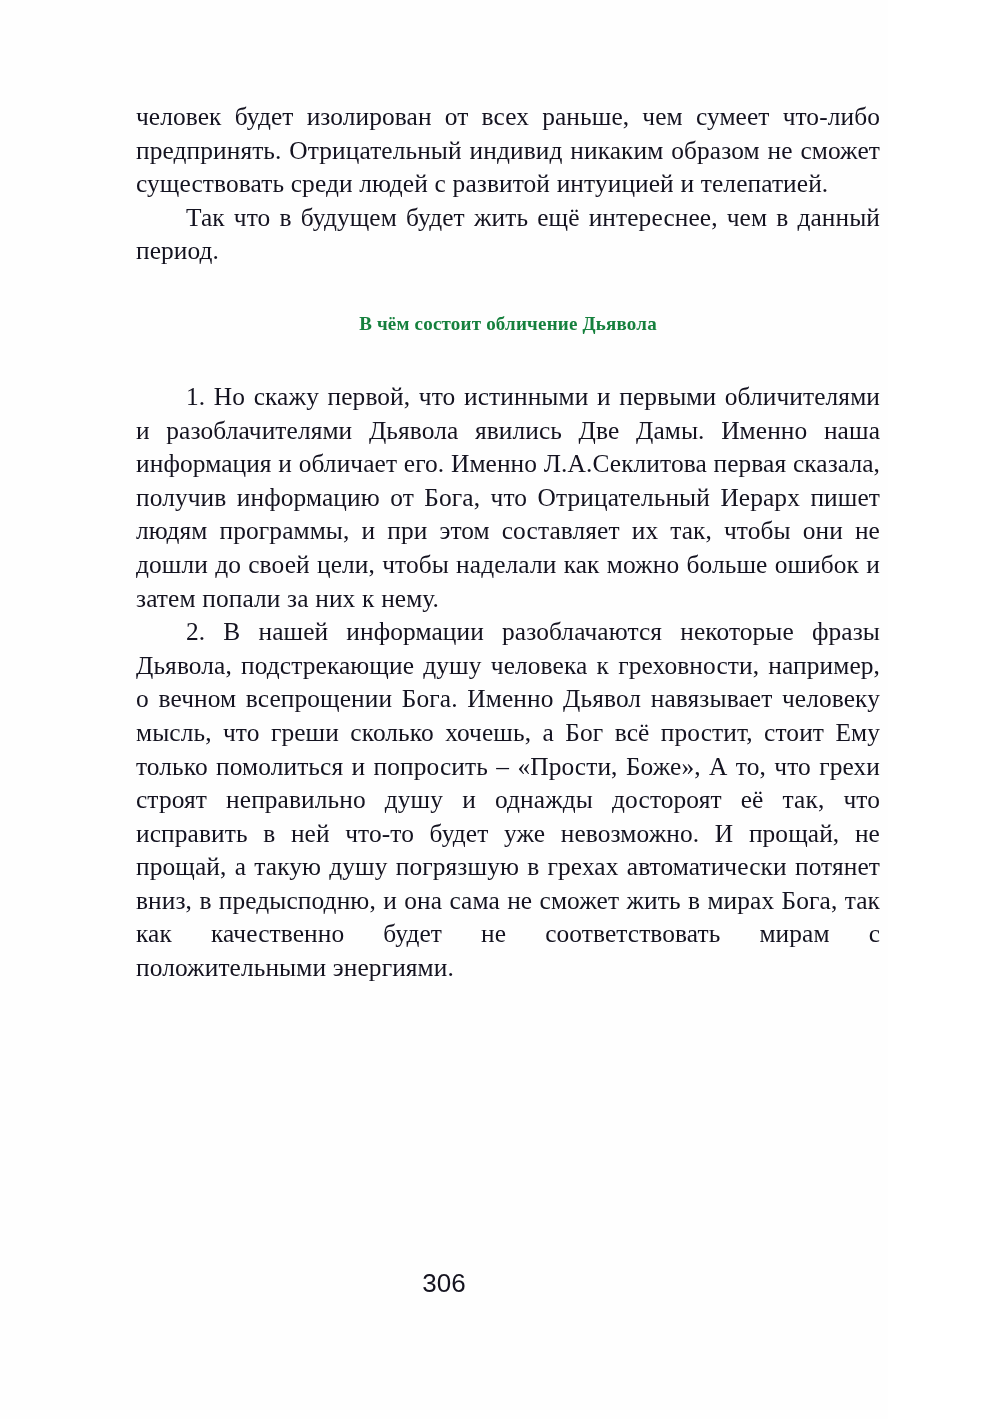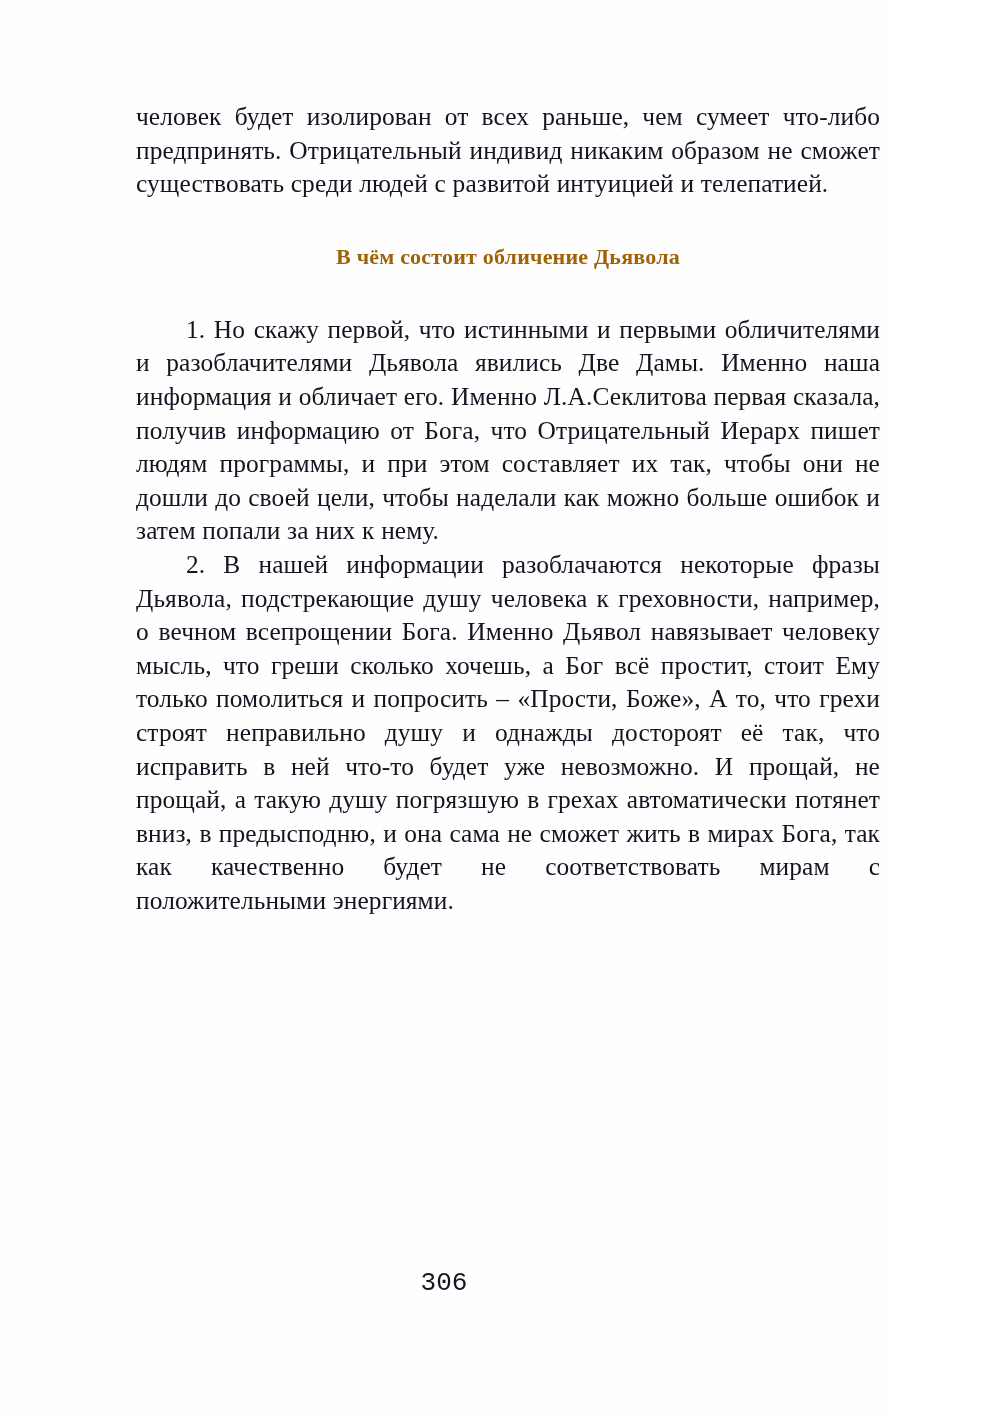--- a/index.html
+++ b/index.html
@@ -34,51 +34,52 @@
     letter-spacing: 0.1px;
     word-spacing: 0.2px;
     color: #141320;
     -webkit-font-smoothing: antialiased;
   }
   p.body-par.no-indent {
     text-indent: 0;
   }
   h2.section-heading {
     margin: 0;
-    font-size: 22px;
+    font-size: 19px;
     line-height: 32px;
     font-weight: bold;
     text-align: center;
     text-indent: 0;
     letter-spacing: 0.2px;
-    color: #a16207;
+    color: #15803d;
   }
   .gap-before-heading { height: 40px; }
   .gap-after-heading  { height: 40px; }
   .page-number {
     position: absolute;
     left: 0;
     right: 0;
     top: 1268px;
     text-align: center;
     font-size: 26px;
     line-height: 30px;
     color: #14131f;
-    font-family: Liberation Mono, monospace;
+    font-family: Liberation Sans, sans-serif;
   }
 </style>
 </head>
 <body>
 
 <div class="page">
 
   <div class="text-block">
 
     <p class="body-par no-indent">человек будет изолирован от всех раньше, чем сумеет что-либо предпринять. Отрицательный индивид никаким образом не сможет существовать среди людей с развитой интуицией и телепатией.</p>
 
+    <p class="body-par">Так что в будущем будет жить ещё интереснее, чем в данный период.</p>
 
     <div class="gap-before-heading"></div>
 
     <h2 class="section-heading">В чём состоит обличение Дьявола</h2>
 
     <div class="gap-after-heading"></div>
 
 
     <p class="body-par">1. Но скажу первой, что истинными и первыми обличителями  и разоблачителями Дьявола явились Две Дамы. Именно наша информация и обличает его. Именно Л.А.Секлитова первая сказала, получив информацию от Бога, что Отрицательный Иерарх пишет людям программы, и при этом составляет их так, чтобы они не дошли до своей цели, чтобы наделали как можно больше ошибок и затем попали за них к нему.</p>
 

